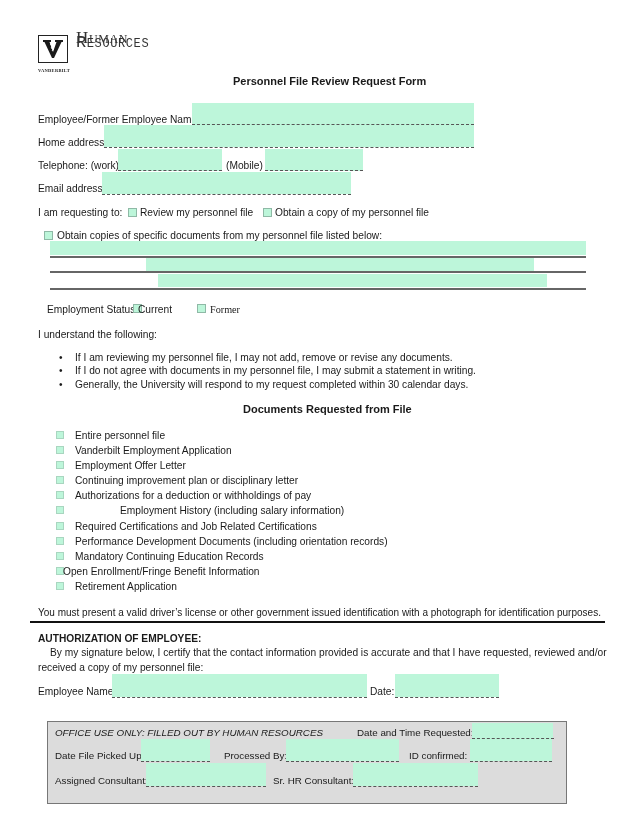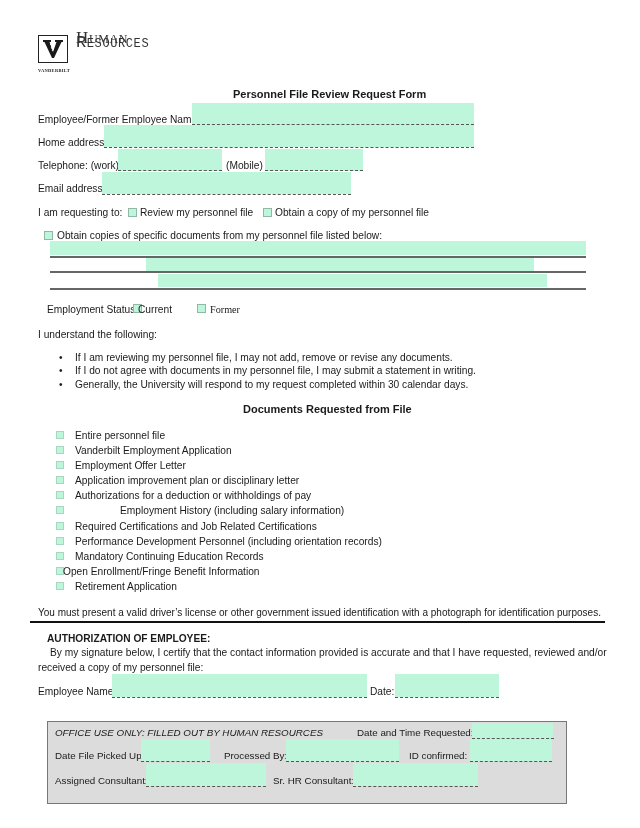--- a/index.html
+++ b/index.html
@@ -52,21 +52,21 @@
 <div class="abs logo-box">
   <svg class="logo-v" viewBox="0 0 20 20">
     <path d="M0 1 H8 V3 H6.5 L10 13 L13.5 3 H12 V1 H20 V3 H18.5 L11 19 H9 L1.5 3 H0 Z" fill="#1a1a1a"></path>
     <path d="M7 5 L9.5 7 L8 9 L10.5 10 L9 12" stroke="#fff" stroke-width="0.8" fill="none"></path>
   </svg>
 </div>
 <div class="abs txt logo-word">VANDERBILT</div>
 <div class="abs txt logo-title" style="top:32px;">Human</div>
 <div class="abs txt logo-title" style="top:37px;font-family:Liberation Mono, monospace;">Resources</div>
 
-<div class="abs txt title" style="left:233px; top:88px;">Personnel File Review Request Form</div>
+<div class="abs txt title" style="left:233px; top:75px;">Personnel File Review Request Form</div>
 
 <div class="abs txt" style="left:38px; top:114px;">Employee/Former Employee Name:</div>
 <div class="fld" style="left:192px; top:103px; width:282px; height:22px;"><span></span></div>
 <div class="uline" style="left:192px; top:124px; width:282px;"></div>
 
 <div class="abs txt" style="left:38px; top:137px;">Home address:</div>
 <div class="fld" style="left:104px; top:125px; width:370px; height:22px;"><span></span></div>
 <div class="uline" style="left:104px; top:147px; width:370px;"></div>
 
 <div class="abs txt" style="left:38px; top:160px;">Telephone: (work)</div>
@@ -113,41 +113,41 @@
 <div class="abs txt title" style="left:243px; top:403px;">Documents Requested from File</div>
 
 <div id="doc-list">
   <div class="cb small" style="left:56px; top:431px;"></div>
   <div class="abs txt" style="left:75px; top:430px;">Entire personnel file</div>
   <div class="cb small" style="left:56px; top:446px;"></div>
   <div class="abs txt" style="left:75px; top:445px;">Vanderbilt Employment Application</div>
   <div class="cb small" style="left:56px; top:461px;"></div>
   <div class="abs txt" style="left:75px; top:460px;">Employment Offer Letter</div>
   <div class="cb small" style="left:56px; top:476px;"></div>
-  <div class="abs txt" style="left:75px; top:475px;">Application improvement plan or disciplinary letter</div>
+  <div class="abs txt" style="left:75px; top:475px;">Continuing improvement plan or disciplinary letter</div>
   <div class="cb small" style="left:56px; top:491px;"></div>
   <div class="abs txt" style="left:75px; top:490px;">Authorizations for a deduction or withholdings of pay</div>
   <div class="cb small" style="left:56px; top:506px;"></div>
   <div class="abs txt" style="left:85px; top:505px;margin-left:35px;">Employment History (including salary information)</div>
   <div class="cb small" style="left:56px; top:522px;"></div>
   <div class="abs txt" style="left:75px; top:521px;">Required Certifications and Job Related Certifications</div>
   <div class="cb small" style="left:56px; top:537px;"></div>
-  <div class="abs txt" style="left:75px; top:536px;">Performance Development Personnel (including orientation records)</div>
+  <div class="abs txt" style="left:75px; top:536px;">Performance Development Documents (including orientation records)</div>
   <div class="cb small" style="left:56px; top:552px;"></div>
   <div class="abs txt" style="left:75px; top:551px;">Mandatory Continuing Education Records</div>
   <div class="cb small" style="left:56px; top:567px;"></div>
   <div class="abs txt" style="left:63px; top:566px;">Open Enrollment/Fringe Benefit Information</div>
   <div class="cb small" style="left:56px; top:582px;"></div>
   <div class="abs txt" style="left:75px; top:581px;">Retirement Application</div>
 </div>
 
 <div class="abs txt" style="left:38px; top:607px; font-size:10px;">You must present a valid driver’s license or other government issued identification with a photograph for identification purposes.</div>
 <div class="rule-thick" style="top:621px;"></div>
 
-<div class="abs txt bold" style="left:38px; top:633px;margin-left:9px;">AUTHORIZATION OF EMPLOYEE:</div>
+<div class="abs txt bold" style="left:38px; top:633px;">AUTHORIZATION OF EMPLOYEE:</div>
 <div class="abs txt" style="left:38px; top:647px;padding-left:12px;">By my signature below, I certify that the contact information provided is accurate and that I have requested, reviewed and/or</div>
 <div class="abs txt" style="left:38px; top:662px;">received a copy of my personnel file:</div>
 
 <div class="abs txt" style="left:38px; top:686px;">Employee Name:</div>
 <div class="fld" style="left:112px; top:674px; width:255px; height:23px;"><span></span></div>
 <div class="uline" style="left:112px; top:697px; width:255px;"></div>
 <div class="abs txt" style="left:370px; top:686px;">Date:</div>
 <div class="fld" style="left:395px; top:674px; width:104px; height:23px;"><span></span></div>
 <div class="uline" style="left:395px; top:697px; width:104px;"></div>
 

